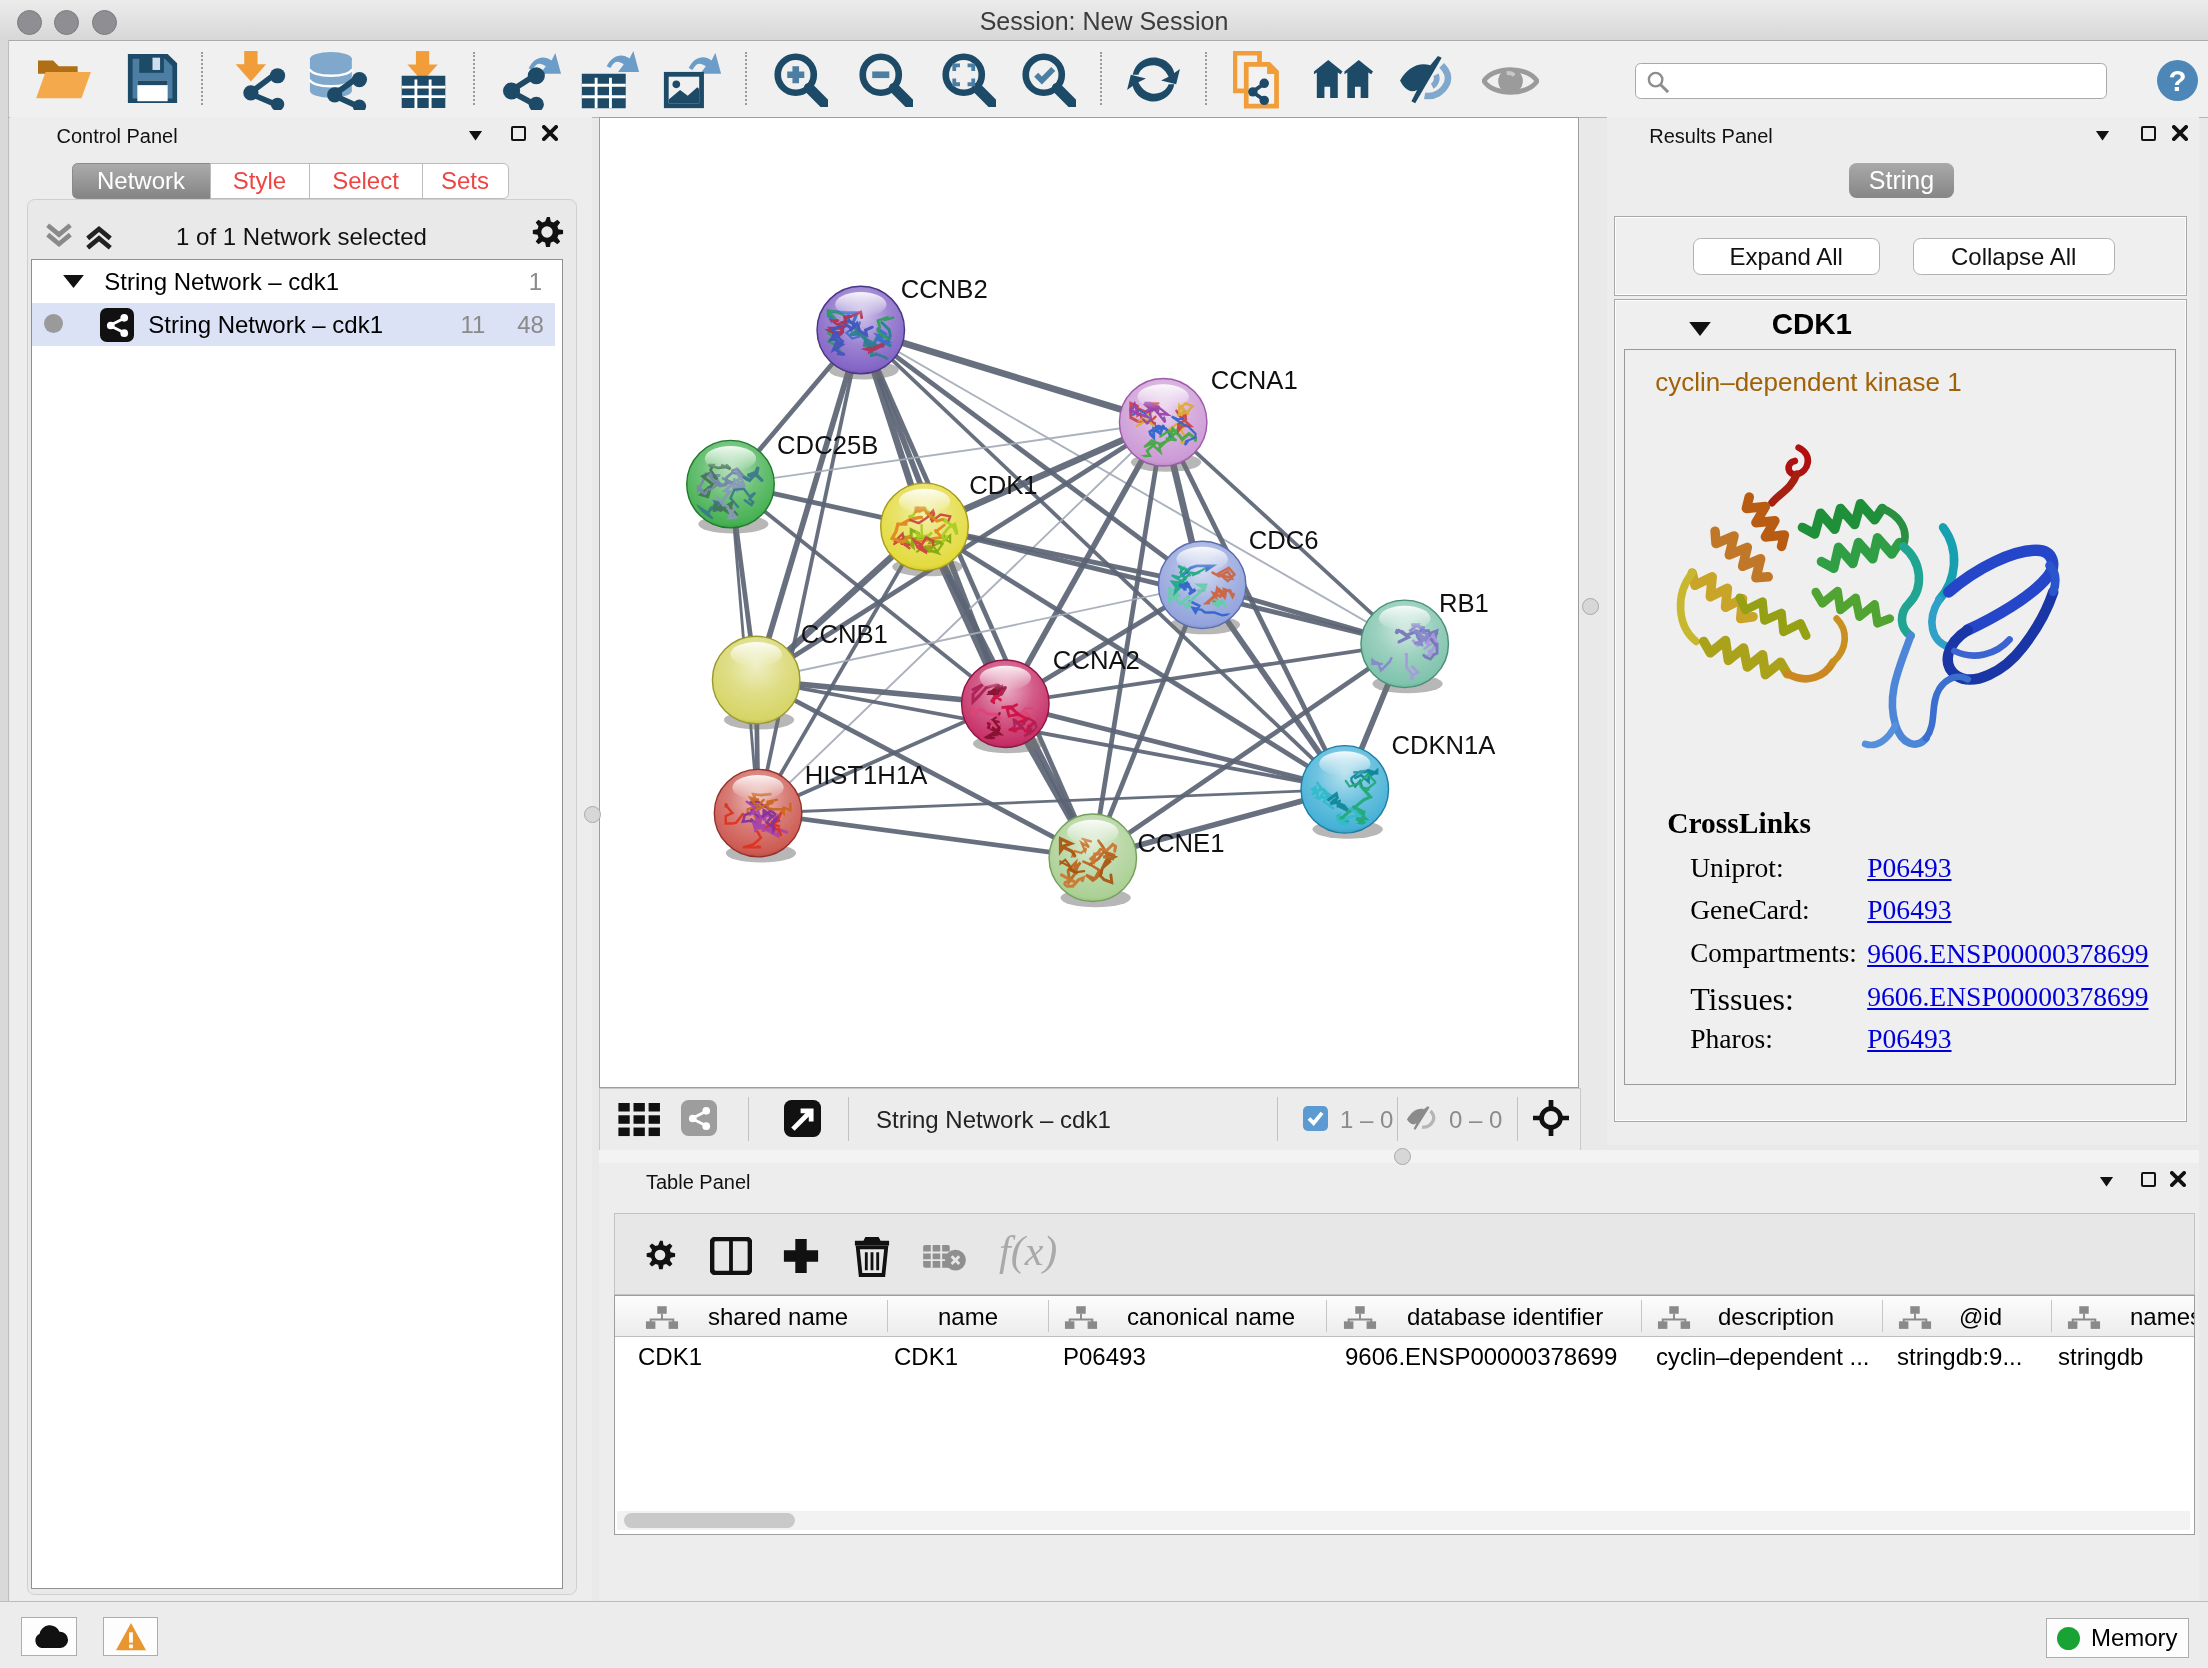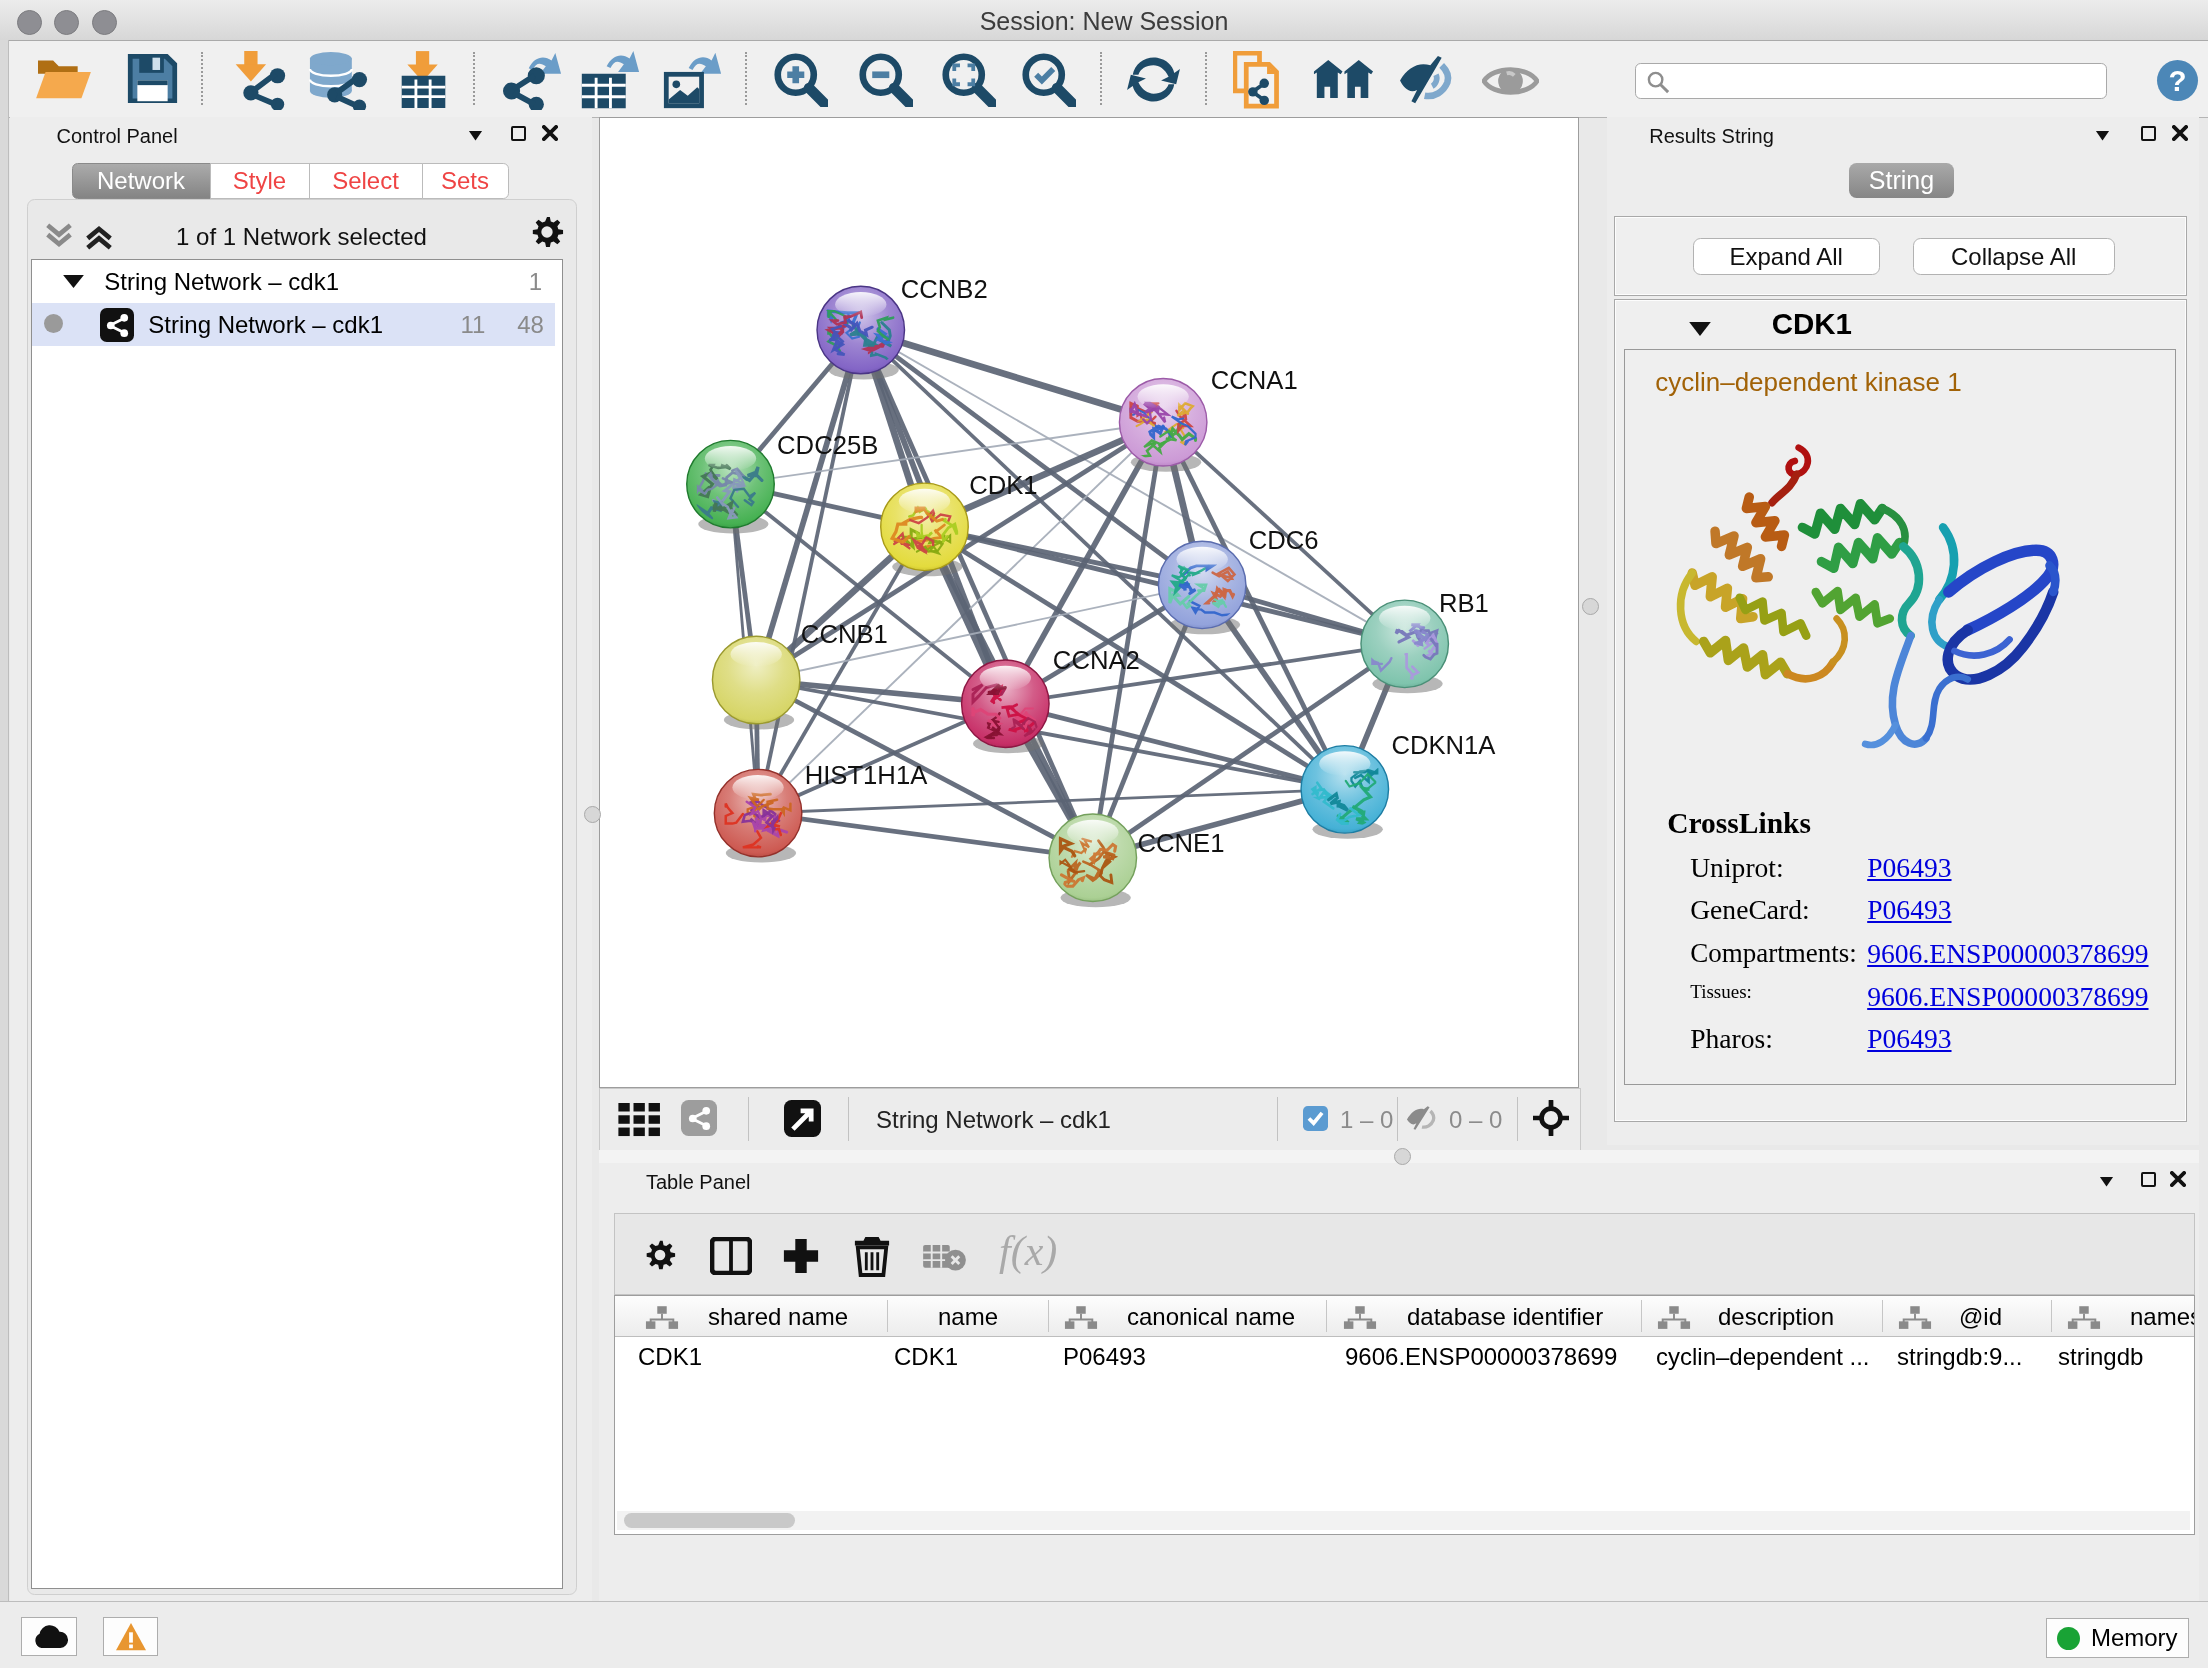--- a/index.html
+++ b/index.html
@@ -626,21 +626,21 @@
       <div class="abs" style="left:917px;top:7.6px;height:44px;border-left:1px solid #c2c2c2;"></div>
       <svg class="abs" style="left:933px;top:11.4px;" width="36" height="36" viewBox="0 0 38 38">
         <circle cx="19" cy="19" r="10" fill="none" stroke="#111" stroke-width="5"></circle>
         <g stroke="#111" stroke-width="5" stroke-linecap="round">
           <path d="M19 1 v8 M19 29 v8 M1 19 h8 M29 19 h8"></path>
         </g>
       </svg>
     </div>
   </div>
   <div id="resultspanel" class="abs">
-    <div class="phead abs" style="left:14.3px;top:7.6px;">Results String</div>
+    <div class="phead abs" style="left:14.3px;top:7.6px;">Results Panel</div>
     <svg class="abs" style="left:488px;top:13.3px;" width="15" height="11.4" viewBox="0 0 16 12">
       <path d="M1 1 h14 l-7 10z" fill="#111"></path>
     </svg>
     <div class="abs" style="left:534px;top:8.6px;width:11.4px;height:11.4px;border:2.4px solid #111;border-radius:1.9px;"></div>
     <svg class="abs" style="left:565px;top:7.6px;" width="16" height="16" viewBox="0 0 17 17">
       <path d="M2 2 L15 15 M15 2 L2 15" stroke="#111" stroke-width="4" stroke-linecap="round"></path>
     </svg>
     <div class="abs" style="left:242px;top:46px;width:105px;height:35px;border-radius:7.6px;background:linear-gradient(#a9a9a9,#868686);
          color:#fff;font-size:25px;display:flex;align-items:center;justify-content:center;">String</div>
     <div class="abs" style="left:6.7px;top:99px;width:571px;height:78px;background:#efefef;border:1px solid #a8a8a8;box-shadow:inset 0 0 0 1px #fdfdfd;">
@@ -680,21 +680,21 @@
 <path d="M286 314 C298 298 290 278 300 262 C308 250 320 246 330 252" stroke="#3a6fd0" stroke-width="7" fill="none" stroke-linecap="round"></path>
 <path d="M254 300 C246 316 234 324 222 320" stroke="#5590dd" stroke-width="7" fill="none" stroke-linecap="round"></path>
         </svg>
         <div class="serif abs" style="left:42px;top:457px;font-size:29.5px;font-weight:bold;">CrossLinks</div>
         <div class="serif abs" style="left:65px;top:502px;font-size:27.6px;">Uniprot:</div>
         <a class="serif link abs" style="left:242px;top:502px;font-size:27.6px;">P06493</a>
         <div class="serif abs" style="left:65px;top:544px;font-size:27.6px;">GeneCard:</div>
         <a class="serif link abs" style="left:242px;top:544px;font-size:27.6px;">P06493</a>
         <div class="serif abs" style="left:65px;top:588px;font-size:27px;">Compartments:</div>
         <a class="serif link abs" style="left:242px;top:588px;font-size:27.6px;">9606.ENSP00000378699</a>
-        <div class="serif abs" style="left:65px;top:631px;font-size:19px;">Tissues:</div>
+        <div class="serif abs" style="left:65px;top:631px;font-size:32px;">Tissues:</div>
         <a class="serif link abs" style="left:242px;top:631px;font-size:27.6px;">9606.ENSP00000378699</a>
         <div class="serif abs" style="left:65px;top:673px;font-size:27.6px;">Pharos:</div>
         <a class="serif link abs" style="left:242px;top:673px;font-size:27.6px;">P06493</a>
       </div>
     </div>
   </div>
   <div class="abs" style="left:599px;top:1150px;width:1600px;height:13.3px;background:#f3f3f3;"></div>
   <div id="tablepanel" class="abs">
     <div class="phead abs" style="left:19px;top:7.6px;">Table Panel</div>
     <svg class="abs" style="left:1500px;top:13.3px;" width="15" height="11.4" viewBox="0 0 16 12">

